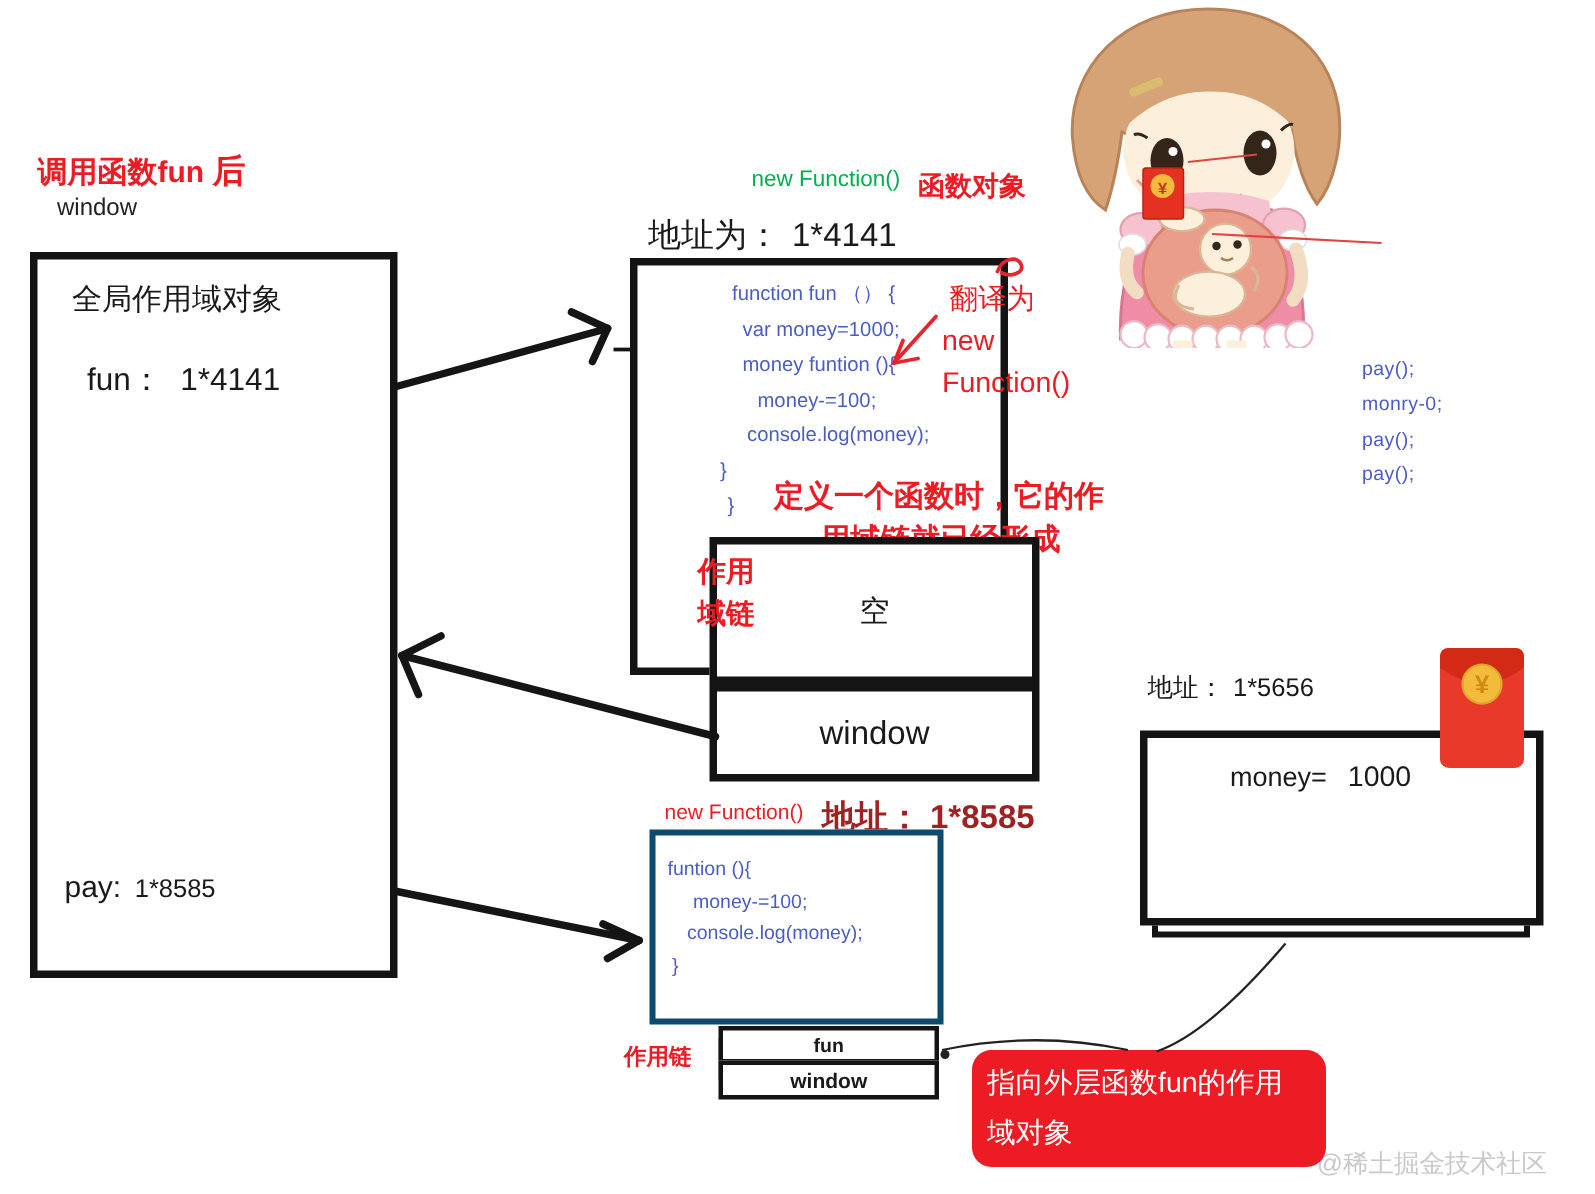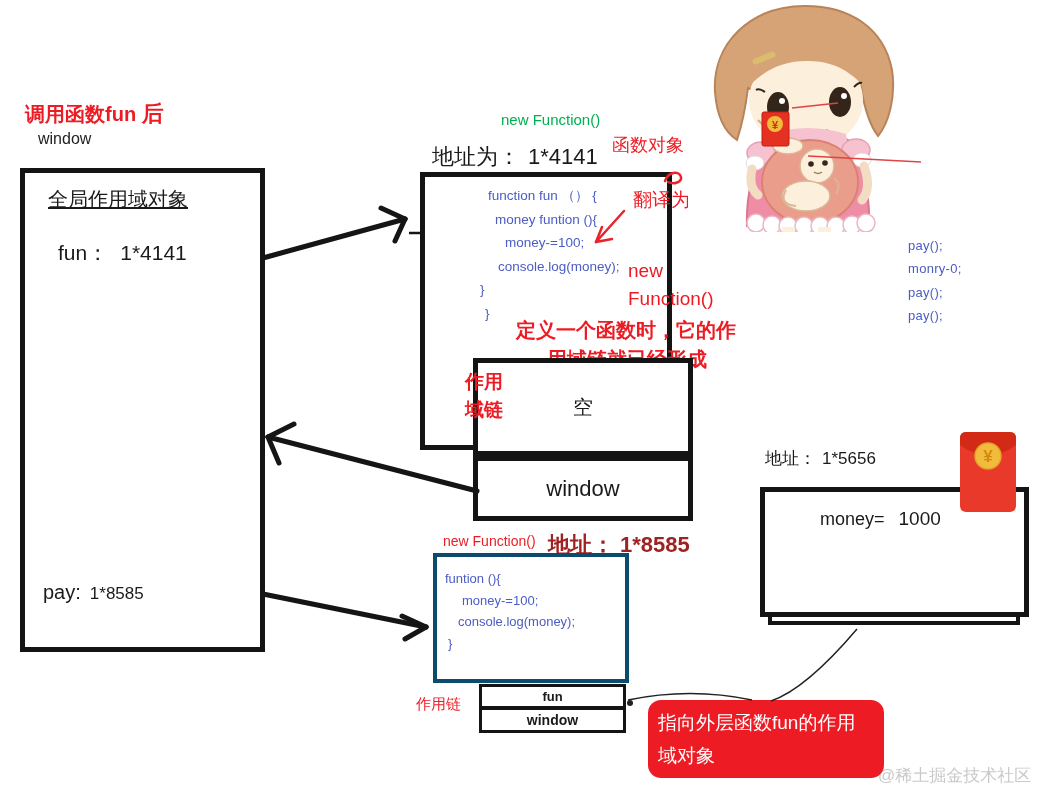--- a/index.html
+++ b/index.html
@@ -17,43 +17,44 @@
 </style>
 </head>
 <body>
 
 <div id="canvas">
 
   <div class="abs red" style="left:25px; top:99px; font-size:20px; font-weight:700;"><span>调用函数fun</span> <span style="font-size:22px;">后</span></div>
   <div class="abs" style="left:38px; top:130px; font-size:16px; color:#222;">window</div>
 
   <div class="box" style="left:20px; top:168px; width:245px; height:484px; z-index:1;">
-    <div class="abs" style="left:23px; top:13px; font-size:20px;text-decoration:underline;">全局作用域对象</div>
+    <div class="abs" style="left:23px; top:13px; font-size:20px;">全局作用域对象</div>
     <div class="abs" style="left:33px; top:66px; font-size:21px;"><span>fun：</span><span style="margin-left:12px;">1*4141</span></div>
     <div class="abs" style="left:18px; top:408px; font-size:20px;"><span>pay:</span><span style="margin-left:9px; font-size:17px;">1*8585</span></div>
   </div>
 
   <div class="abs" style="left:501px; top:111px; font-size:15px; color:#00b050;">new Function()</div>
-  <div class="abs red" style="left:612px; top:112px; font-size:18px; font-weight:400;margin-top:21px;">函数对象</div>
+  <div class="abs red" style="left:612px; top:112px; font-size:18px; font-weight:700;">函数对象</div>
   <div class="abs" style="left:432px; top:142px; font-size:22px;"><span>地址为：</span><span style="margin-left:8px;">1*4141</span></div>
 
   <div class="box" style="left:420px; top:172px; width:252px; height:278px; z-index:1;">
     <div class="abs codeclr" style="left:0; top:7px; width:100%; font-size:13.5px; line-height:23.5px;">
       <div class="code-line" style="margin-left:63px;">function fun （） {</div>
+      <div class="code-line" style="margin-left:70px;">var money=1000;</div>
       <div class="code-line" style="margin-left:70px;">money funtion (){</div>
       <div class="code-line" style="margin-left:80px;">money-=100;</div>
       <div class="code-line" style="margin-left:73px;">console.log(money);</div>
       <div class="code-line" style="margin-left:55px;">}</div>
       <div class="code-line" style="margin-left:60px;">}</div>
     </div>
   </div>
 
   <div class="abs red" style="left:633px; top:186px; font-size:19px; line-height:28px; z-index:2;">
     <div>翻译为:</div>
-    <div style="margin-left:-5px;margin-top:43px;">new</div>
+    <div style="margin-left:-5px;">new</div>
     <div style="margin-left:-5px;">Function()</div>
   </div>
 
   <div class="abs red" style="left:516px; top:317px; font-size:20px; font-weight:600; z-index:2;">定义一个函数时，它的作</div>
   <div class="abs red" style="left:547px; top:346px; font-size:20px; font-weight:600; z-index:2;">用域链就已经形成</div>
 
   <div class="abs red" style="left:426px; top:368px; font-size:19px; font-weight:600; line-height:28px; z-index:3;padding-left:39px;">
     <div>作用</div>
     <div>域链</div>
   </div>
@@ -104,21 +105,21 @@
       <span>自己 (</span>
       <span class="red">空</span>
       <span>)</span>
     </div>
   <div class="abs center" style="left:479px; top:684px; width:147px; height:25px; border:3px solid #141414; background:#fff; z-index:2; font-size:13px; font-weight:700;">
       <span>fun</span>
     </div>
   <div class="abs center" style="left:479px; top:707px; width:147px; height:26px; border:3px solid #141414; background:#fff; z-index:2; font-size:14px; font-weight:700;">
       <span>window</span>
     </div>
-  <div class="abs red" style="left:416px; top:695px; font-size:15px; font-weight:400;">作用链</div>
+  <div class="abs red" style="left:416px; top:695px; font-size:15px; font-weight:700;">作用链</div>
 
   <div class="abs" style="left:648px; top:700px; width:236px; height:78px; background:#ed1c24; color:#fff; font-size:19px; line-height:33px; padding:6px 10px; z-index:1;border-radius:13px;">
     <span>指向外层函数fun的作用域对象</span>
   </div>
 
   <div class="abs" style="left:878px; top:764px; font-size:17px; color:#c9c9c9;">@稀土掘金技术社区</div>
 
   <div class="abs" style="left:688px; top:0; z-index:5;">
     <svg width="235" height="232" viewBox="0 0 235 232">
       <rect width="235" height="232" fill="#ffffff"></rect>

